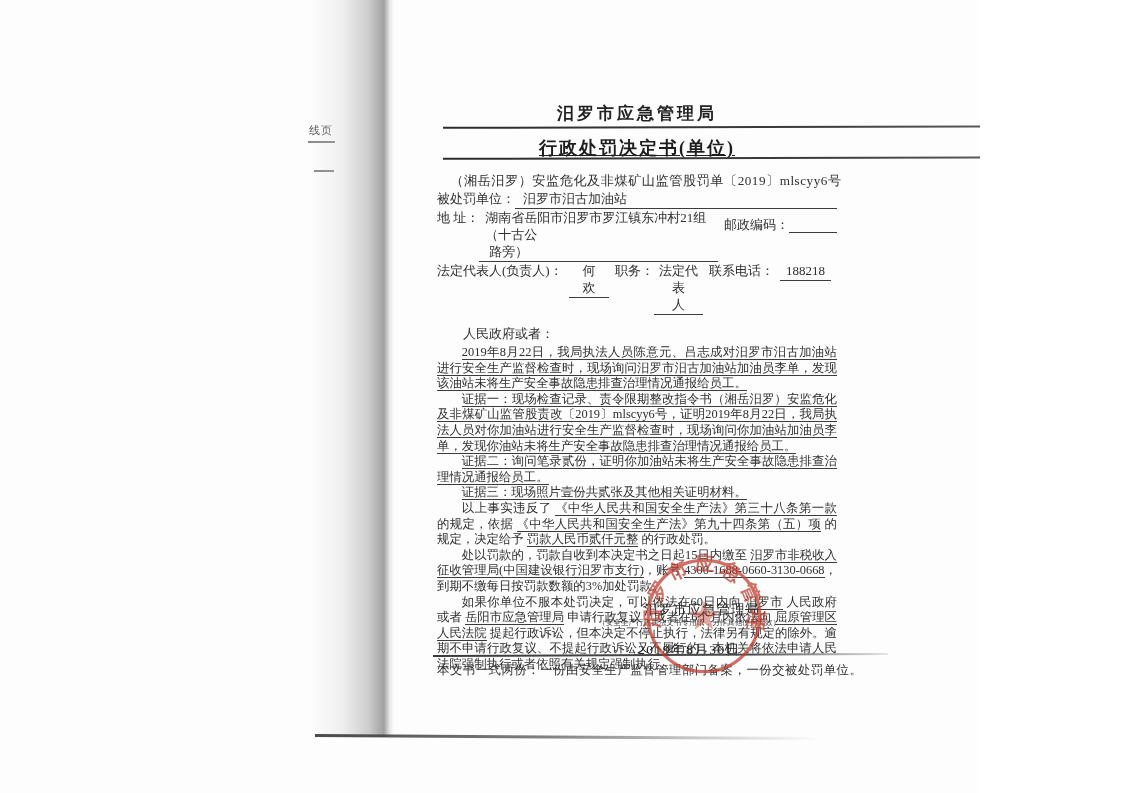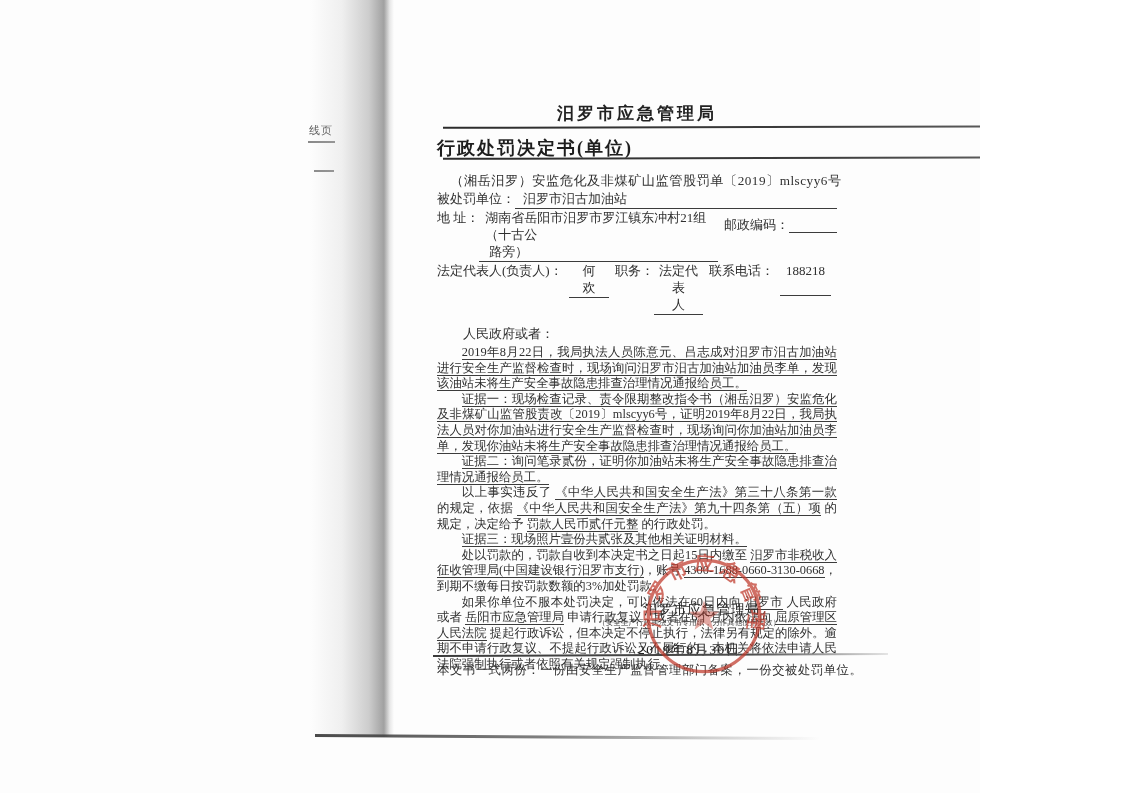--- a/index.html
+++ b/index.html
@@ -45,34 +45,34 @@
   .doc{position:absolute;left:0;top:0;width:1122px;height:793px;color:#2f2f2f;z-index:5;}
   .content{position:absolute;left:437px;top:102px;width:400px;}
   .bureau-title{
     margin:0;text-align:center;font-size:17px;font-weight:bold;
     letter-spacing:3px;color:#222;
   }
   .rule{position:absolute;height:2px;background:linear-gradient(to right,#2c2c2c 0%,#3d3d3d 60%,#6a6a6a 100%);}
   .rule-top{left:443px;top:126px;width:632px;transform:rotate(-0.15deg);}
   .rule-mid{left:443px;top:157px;width:632px;transform:rotate(-0.15deg);}
   .doc-title{
-    margin:11px 0 10px 0;font-size:18px;font-weight:bold;
-    letter-spacing:2px;color:#1e1e1e;
+    margin:11px 0 10px 0;text-align:center;font-size:18px;font-weight:bold;
+    letter-spacing:2px;color:#1e1e1e;text-decoration:underline;
   }
   .doc-number{margin:12px 0 0 0;font-size:13.2px;letter-spacing:0.5px;text-indent:1em;white-space:nowrap;}
   .row{display:flex;align-items:flex-start;font-size:13px;margin-top:0;line-height:17px;}
   .lbl{white-space:nowrap;}
   .val-fill{flex:1;border-bottom:1px solid #3c3c3c;padding:0 4px 1px 8px;}
   .addr-mid{flex:1;border-bottom:1px solid #3c3c3c;padding:0 2px 1px 6px;}
   .addr-line2{padding-left:4px;}
   .postcode{margin-left:6px;white-space:nowrap;}
   .pc-wrap{display:flex;flex-direction:row;align-items:flex-end;}
   .pc-blank{width:48px;border-bottom:1px solid #3c3c3c;height:14px;margin-top:9px;}
   .rep-val{border-bottom:1px solid #3c3c3c;text-align:center;padding:0 10px 1px 10px;margin:0 6px;}
-  .rep-val.narrow{padding:0 6px 16px 6px;}
+  .rep-val.narrow{padding:0 6px 1px 6px;}
   .pos-val{border-bottom:1px solid #3c3c3c;text-align:center;padding:0 4px 1px 4px;margin-right:6px;}
   .section-heading{margin:10px 0 2px 0;font-size:13px;text-indent:2em;}
   .body-para{margin:0;font-size:12.4px;line-height:15.6px;text-indent:2em;text-align:justify;}
   .u{border-bottom:1px solid #3c3c3c;}
   
   .sig-name{position:absolute;left:632px;top:601px;width:140px;text-align:center;font-size:13.5px;letter-spacing:1px;color:#262626;}
   .sig-note{position:absolute;left:598px;top:618px;width:210px;text-align:left;font-size:7.6px;color:#3a3a3a;white-space:nowrap;}
   .sig-date{position:absolute;left:638px;top:641px;font-size:13.5px;letter-spacing:1.5px;color:#222;font-family:Liberation Serif, serif;}
   .footer-rule{position:absolute;left:433px;top:654px;width:455px;height:2px;
     background:linear-gradient(to right,#3a3a3a 0%,#4c4c4c 70%,rgba(90,90,90,0.15) 100%);
@@ -130,22 +130,22 @@
         <span class="lbl">联系电话：</span>
         <span class="rep-val narrow">188218</span>
       </div>
 
       <p class="section-heading">人民政府或者：</p>
 
       <div>
           <p class="body-para"><span class="u">2019年8月22日，我局执法人员陈意元、吕志成对汨罗市汨古加油站进行安全生产监督检查时，现场询问汨罗市汨古加油站加油员李单，发现该油站未将生产安全事故隐患排查治理情况通报给员工。</span></p>
           <p class="body-para"><span class="u">证据一：现场检查记录、责令限期整改指令书（湘岳汨罗）安监危化及非煤矿山监管股责改〔2019〕mlscyy6号，证明2019年8月22日，我局执法人员对你加油站进行安全生产监督检查时，现场询问你加油站加油员李单，发现你油站未将生产安全事故隐患排查治理情况通报给员工。</span></p>
           <p class="body-para"><span class="u">证据二：询问笔录贰份，证明你加油站未将生产安全事故隐患排查治理情况通报给员工。</span></p>
+          <p class="body-para"><span class="u">证据三：现场照片壹份共贰张及其他相关证明材料。</span></p>
           <p class="body-para"><span>以上事实违反了 </span><span class="u">《中华人民共和国安全生产法》第三十八条第一款</span><span> 的规定，依据 </span><span class="u">《中华人民共和国安全生产法》第九十四条第（五）项</span><span> 的规定，决定给予 </span><span class="u">罚款人民币贰仟元整</span><span> 的行政处罚。</span></p>
-          <p class="body-para"><span class="u">证据三：现场照片壹份共贰张及其他相关证明材料。</span></p>
           <p class="body-para"><span>处以罚款的，罚款自收到本决定书之日起15日内缴至 </span><span class="u">汨罗市非税收入征收管理局(中国建设银行汨罗市支行)</span><span>，账号 </span><span class="u">4300-1688-0660-3130-0668</span><span>，到期不缴每日按罚款数额的3%加处罚款。</span></p>
           <p class="body-para"><span>如果你单位不服本处罚决定，可以依法在60日内向 </span><span class="u">汨罗市</span><span> 人民政府或者 </span><span class="u">岳阳市应急管理局</span><span> 申请行政复议，或者在6个月内依法向 </span><span class="u">屈原管理区人民法院</span><span> 提起行政诉讼，但本决定不停止执行，法律另有规定的除外。逾期不申请行政复议、不提起行政诉讼又不履行的，本机关将依法申请人民法院强制执行或者依照有关规定强制执行。</span></p>
         </div>
     </div>
 
     <svg class="seal" viewBox="0 0 126 126">
       <g opacity="0.72">
         <circle cx="63" cy="63" r="54" fill="none" stroke="#c0392b" stroke-width="3.2"></circle>
         <path id="sealArc" d="M 21.7,78 A 44,44 0 1 1 104.3,78" fill="none"></path>
         <text font-size="19" fill="#c0392b" font-weight="bold" letter-spacing="5" font-family="Liberation Serif, serif">

